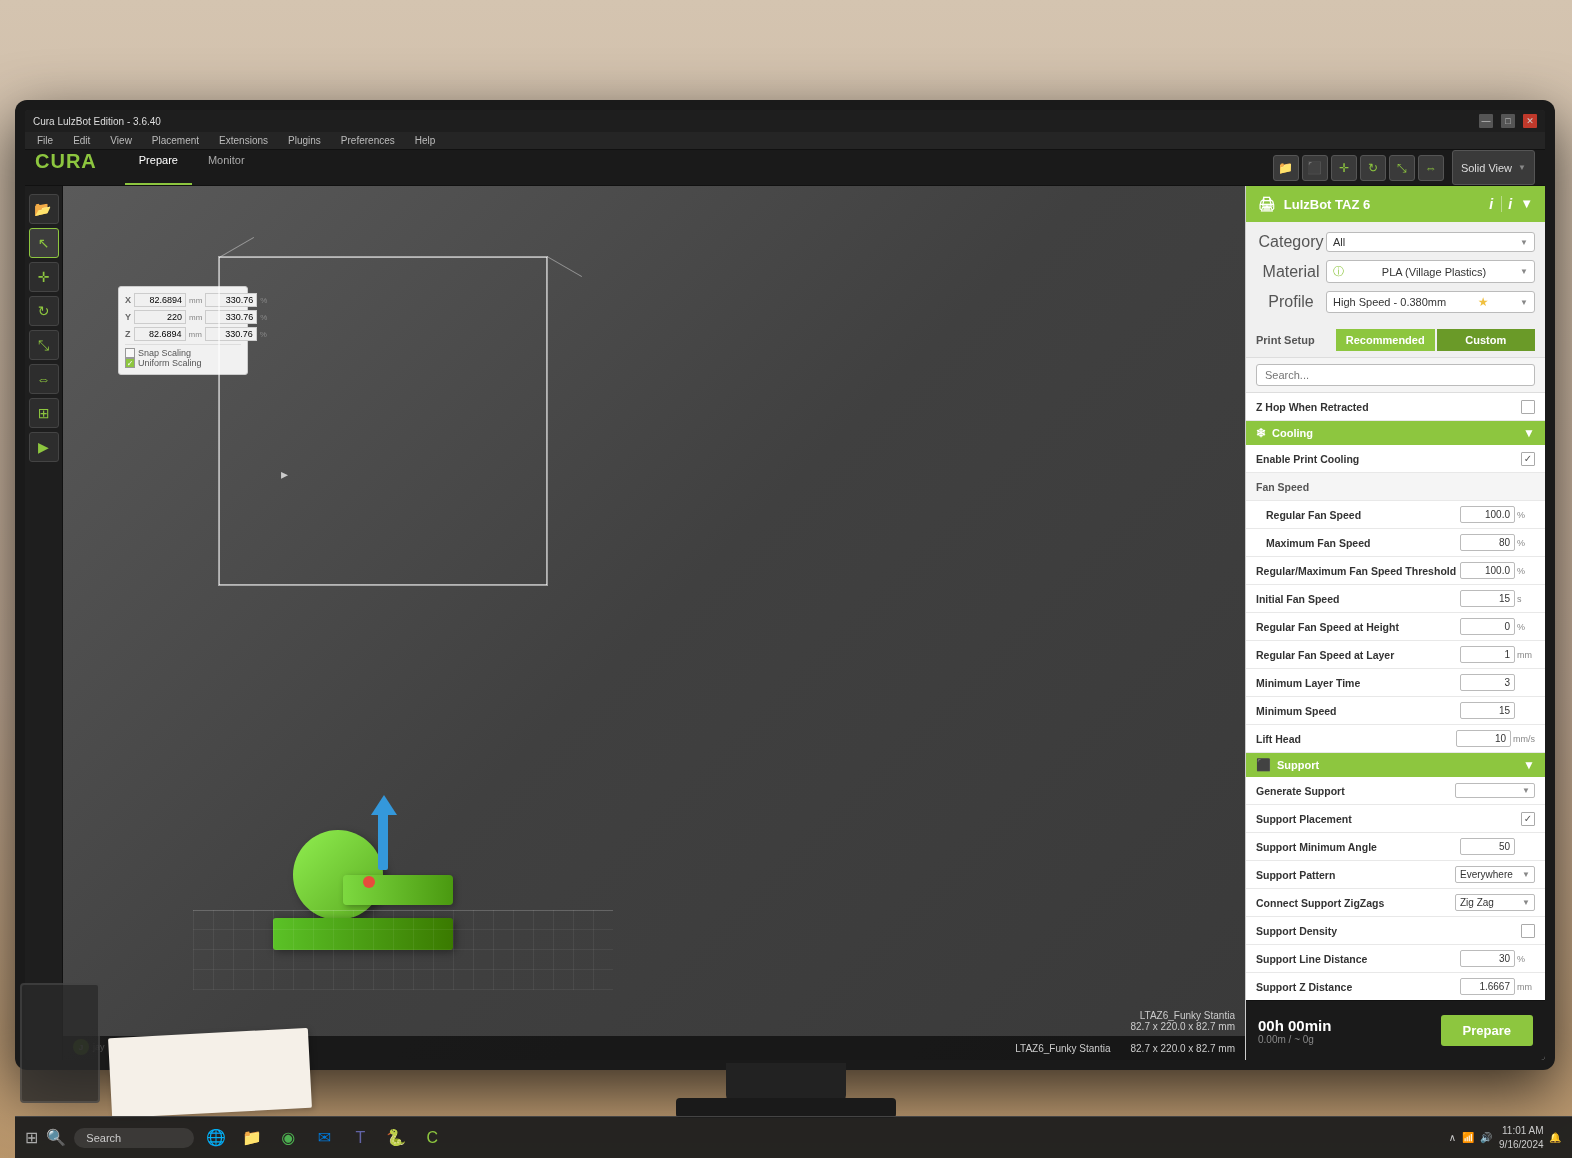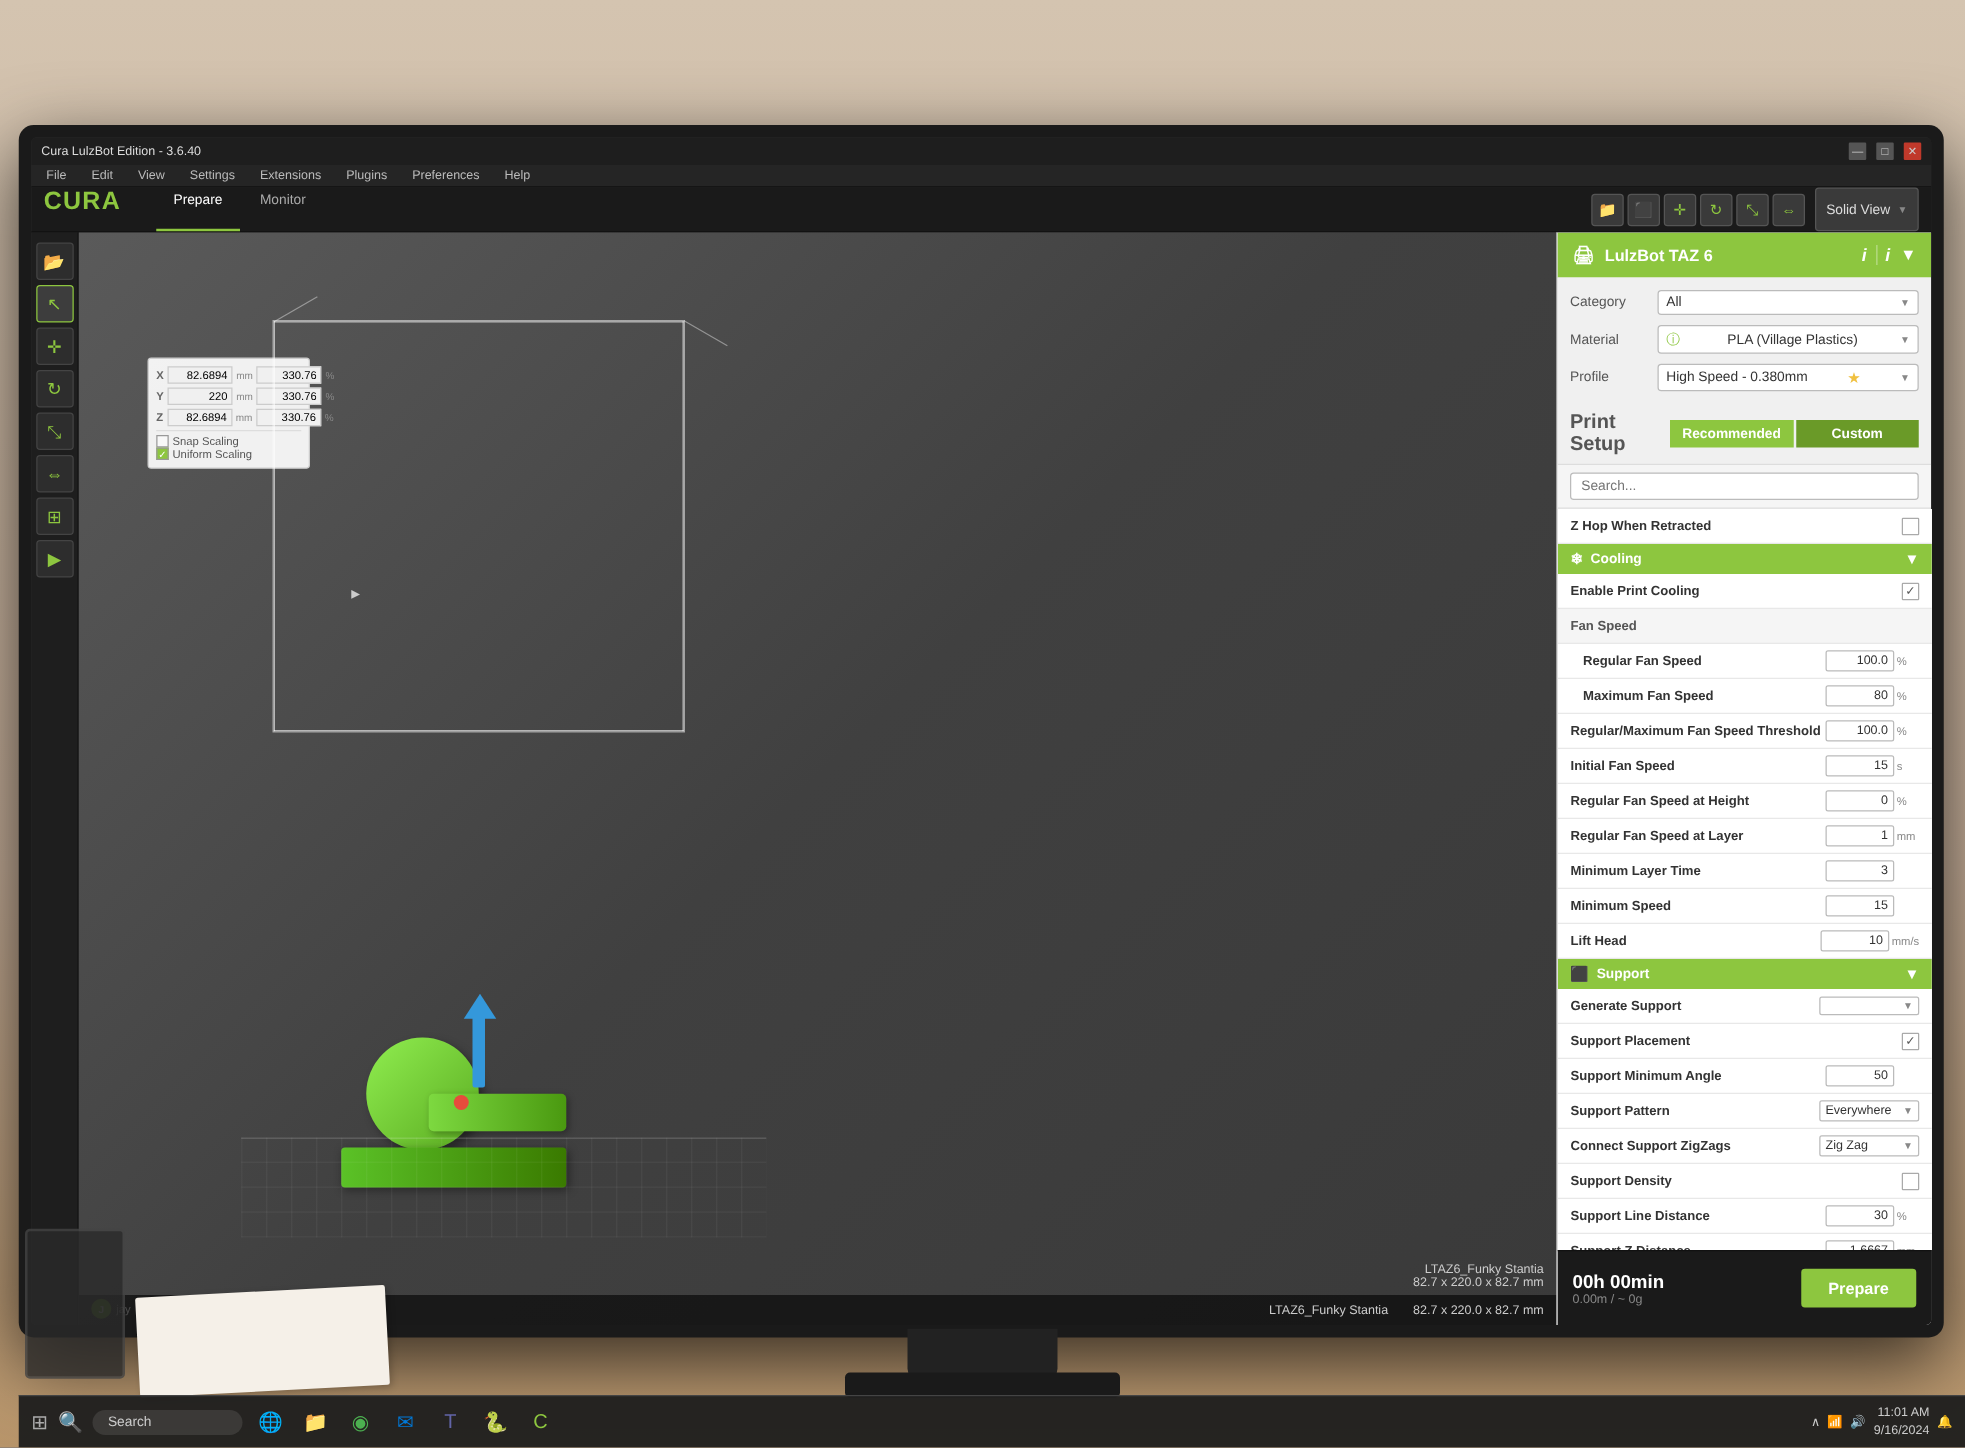--- a/index.html
+++ b/index.html
@@ -370,21 +370,22 @@
 
     .top-setting-row {
       display: flex;
       align-items: center;
       padding: 4px 10px;
       min-height: 26px;
     }
     .top-setting-label {
       width: 70px;
       color: #555;
-      font-size: 11px;
+      font-size: 16px;
+      text-align: center;
     }
     .top-setting-dropdown {
       flex: 1;
       background: #fff;
       border: 1px solid #bbb;
       border-radius: 3px;
       padding: 3px 6px;
       font-size: 11px;
       color: #333;
       display: flex;
@@ -402,21 +403,21 @@
     .print-setup-row {
       display: flex;
       align-items: center;
       padding: 6px 10px;
       background: #f0f0f0;
       border-bottom: 1px solid #ddd;
     }
     .print-setup-label {
       width: 80px;
       color: #555;
-      font-size: 16px;
+      font-size: 11px;
       font-weight: bold;
     }
     .print-setup-btns {
       display: flex;
       flex: 1;
       gap: 2px;
     }
     .setup-btn {
       flex: 1;
       padding: 5px 0;
@@ -635,21 +636,21 @@
         <div class="win-btn">—</div>
         <div class="win-btn">□</div>
         <div class="win-btn close">✕</div>
       </div>
     </div>
 
     <div class="menubar">
       <span class="menu-item">File</span>
       <span class="menu-item">Edit</span>
       <span class="menu-item">View</span>
-      <span class="menu-item">Settings</span>
+      <span class="menu-item">Placement</span>
       <span class="menu-item">Extensions</span>
       <span class="menu-item">Plugins</span>
       <span class="menu-item">Preferences</span>
       <span class="menu-item">Help</span>
     </div>
 
     <div class="main-toolbar">
       <div class="cura-logo">CURA</div>
       <div class="tab-bar">
         <div class="tab active">Prepare</div>

